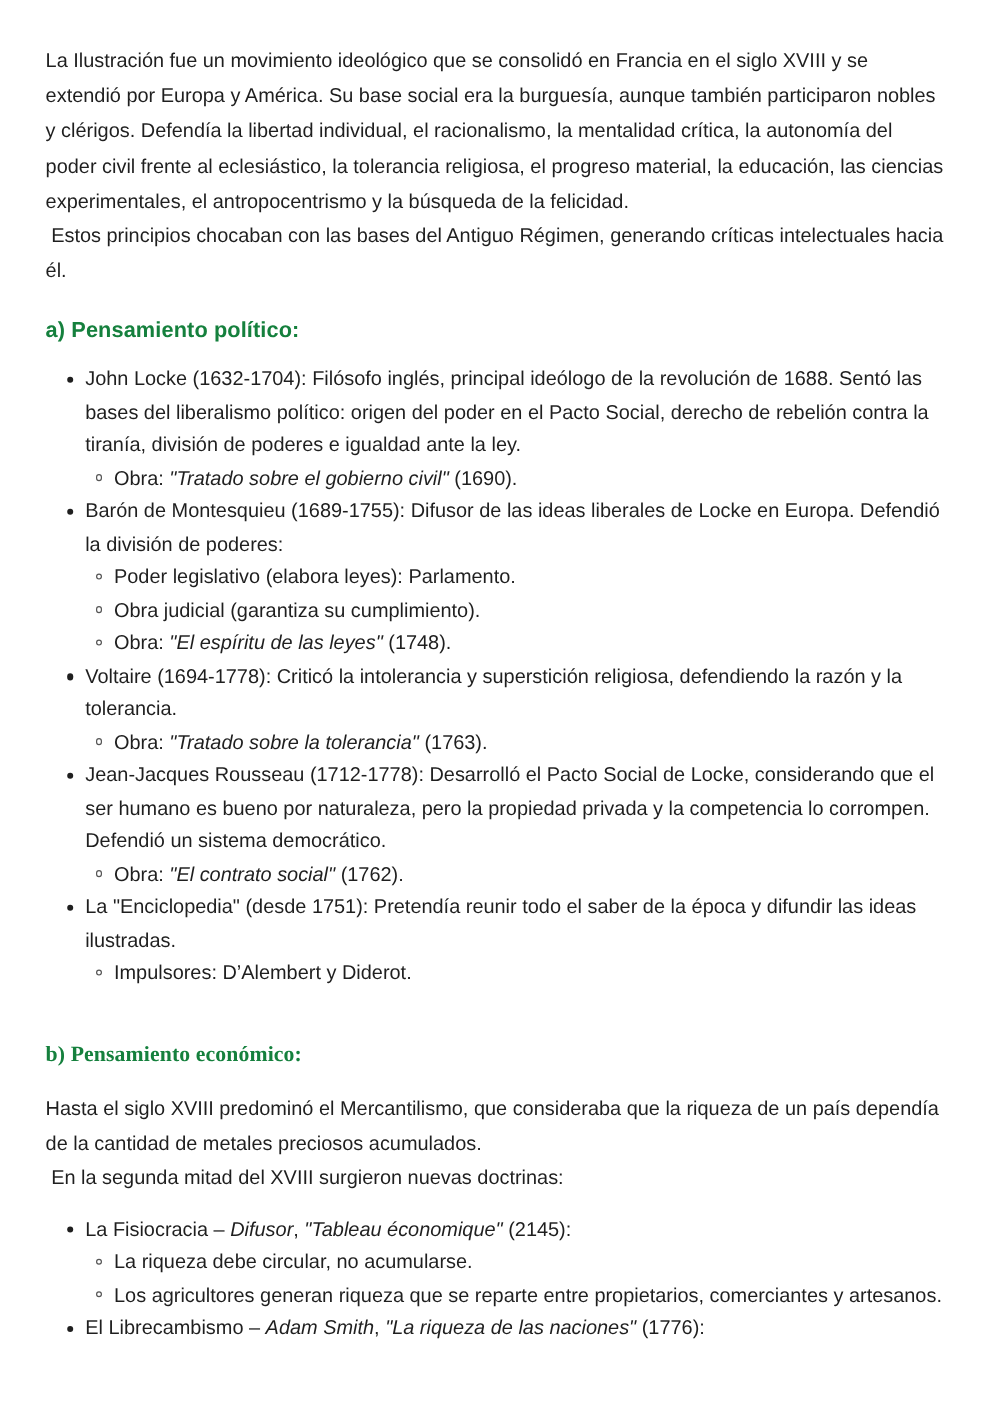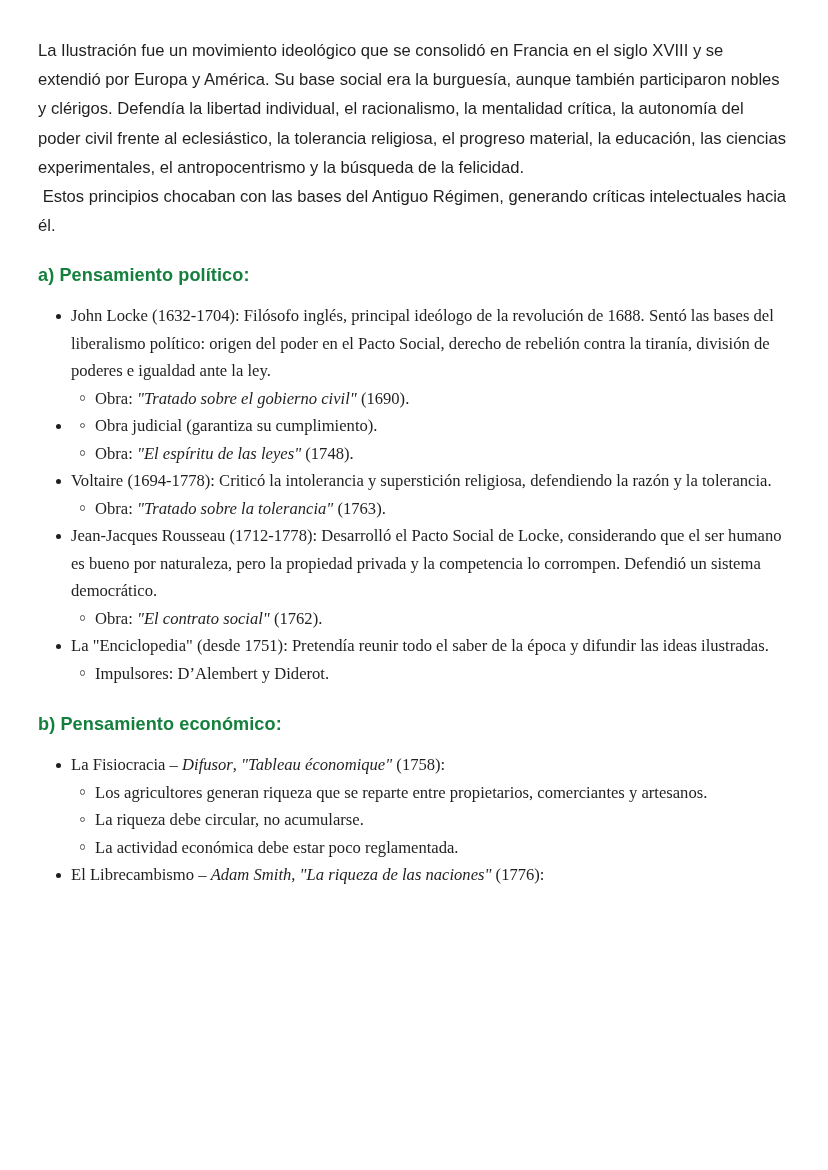--- a/index.html
+++ b/index.html
@@ -36,30 +36,30 @@
   }
   h2.heading {
     font-size: 18.1px;
     line-height: 26px;
     font-weight: bold;
     color: #15803d;
     margin: 22px 0 0 0;
     letter-spacing: 0.1px;
   }
   h2.heading.b-head {
-    margin-top: 24px;
+    margin-top: 40px;
+    font-family: Liberation Serif, serif;
   }
   .econ-para {
     margin-top: 18px;
   }
   ul.lvl1 {
     list-style: none;
     margin: 14px 0 0 0;
     padding: 0;
-    font-family: Liberation Serif, serif;
   }
   ul.lvl1 > li.item1 {
     position: relative;
     padding-left: 33px;
     font-size: 16.6px;
     line-height: 27.5px;
     color: #1f1f1f;
     max-width: 752px;
   }
   ul.lvl1 > li.item1::before {
@@ -116,21 +116,23 @@
   <ul class="lvl1">
 
     <li class="item1">
       <span>John Locke (1632-1704): Filósofo inglés, principal ideólogo de la revolución de 1688. Sentó las bases del liberalismo político: origen del poder en el Pacto Social, derecho de rebelión contra la tiranía, división de poderes e igualdad ante la ley.</span>
       <ul class="lvl2">
         <li class="item2"><span>Obra: </span><span class="em">"Tratado sobre el gobierno civil"</span><span> (1690).</span></li>
       </ul>
     </li>
 
     <li class="item1">
+      <span>Barón de Montesquieu (1689-1755): Difusor de las ideas liberales de Locke en Europa. Defendió la división de poderes:</span>
       <ul class="lvl2">
+        <li class="item2"><span>Poder legislativo (elabora leyes): Parlamento.</span><span class="em"></span><span></span></li>
         <li class="item2"><span>Obra judicial (garantiza su cumplimiento).</span><span class="em"></span><span></span></li>
         <li class="item2"><span>Obra: </span><span class="em">"El espíritu de las leyes"</span><span> (1748).</span></li>
       </ul>
     </li>
 
     <li class="item1">
       <span>Voltaire (1694-1778): Criticó la intolerancia y superstición religiosa, defendiendo la razón y la tolerancia.</span>
       <ul class="lvl2">
         <li class="item2"><span>Obra: </span><span class="em">"Tratado sobre la tolerancia"</span><span> (1763).</span></li>
       </ul>
@@ -147,29 +149,30 @@
       <span>La "Enciclopedia" (desde 1751): Pretendía reunir todo el saber de la época y difundir las ideas ilustradas.</span>
       <ul class="lvl2">
         <li class="item2"><span>Impulsores: D’Alembert y Diderot.</span><span class="em"></span><span></span></li>
       </ul>
     </li>
 
   </ul>
 
   <h2 class="heading b-head">b) Pensamiento económico:</h2>
 
+  <p class="para econ-para">Hasta el siglo XVIII predominó el Mercantilismo, que consideraba que la riqueza de un país dependía de la cantidad de metales preciosos acumulados.
+ En la segunda mitad del XVIII surgieron nuevas doctrinas:</p>
 
   <ul class="lvl1 fisio-list">
 
     <li class="item1">
-      <span>La Fisiocracia – </span><span class="em">Difusor</span><span>, </span><span class="em">"Tableau économique"</span><span> (1758):</span>
+      <span>La Fisiocracia – </span><span class="em">Difusor</span><span>, </span><span class="em">"Tableau économique"</span><span> (2145):</span>
       <ul class="lvl2">
+        <li class="item2"><span>La riqueza debe circular, no acumularse.</span><span class="em"></span><span></span></li>
         <li class="item2"><span>Los agricultores generan riqueza que se reparte entre propietarios, comerciantes y artesanos.</span><span class="em"></span><span></span></li>
-        <li class="item2"><span>La riqueza debe circular, no acumularse.</span><span class="em"></span><span></span></li>
-        <li class="item2"><span>La actividad económica debe estar poco reglamentada.</span><span class="em"></span><span></span></li>
       </ul>
     </li>
 
     <li class="item1">
       <span>El Librecambismo – </span><span class="em">Adam Smith</span><span>, </span><span class="em">"La riqueza de las naciones"</span><span> (1776):</span>
       
     </li>
 
   </ul>
 

